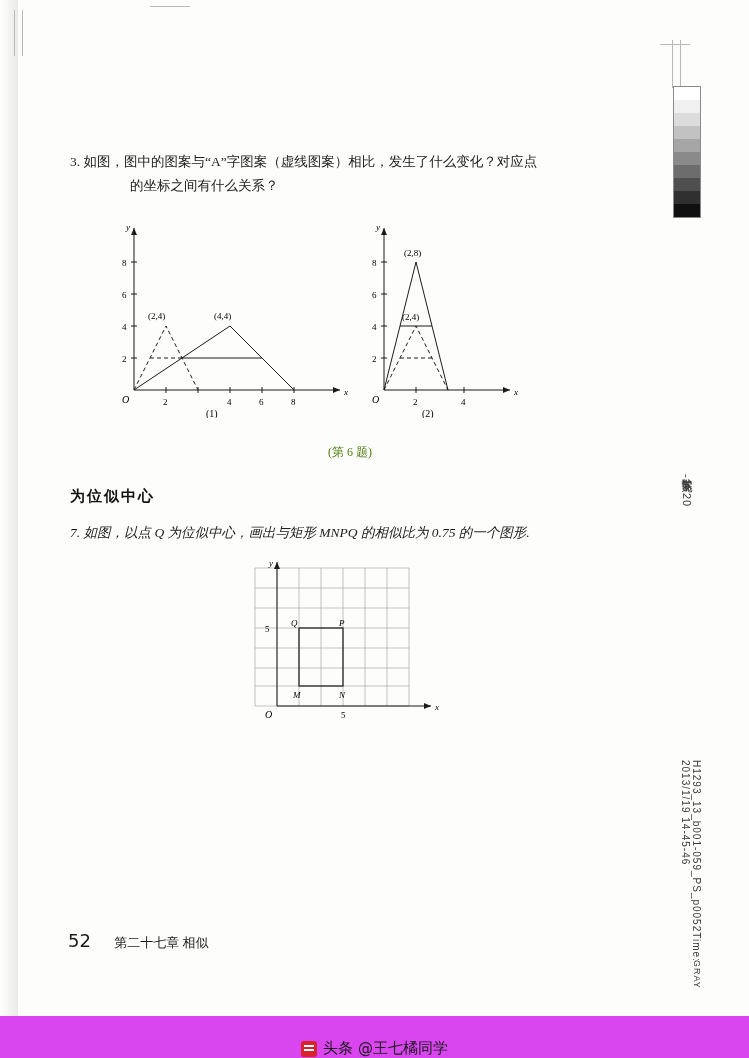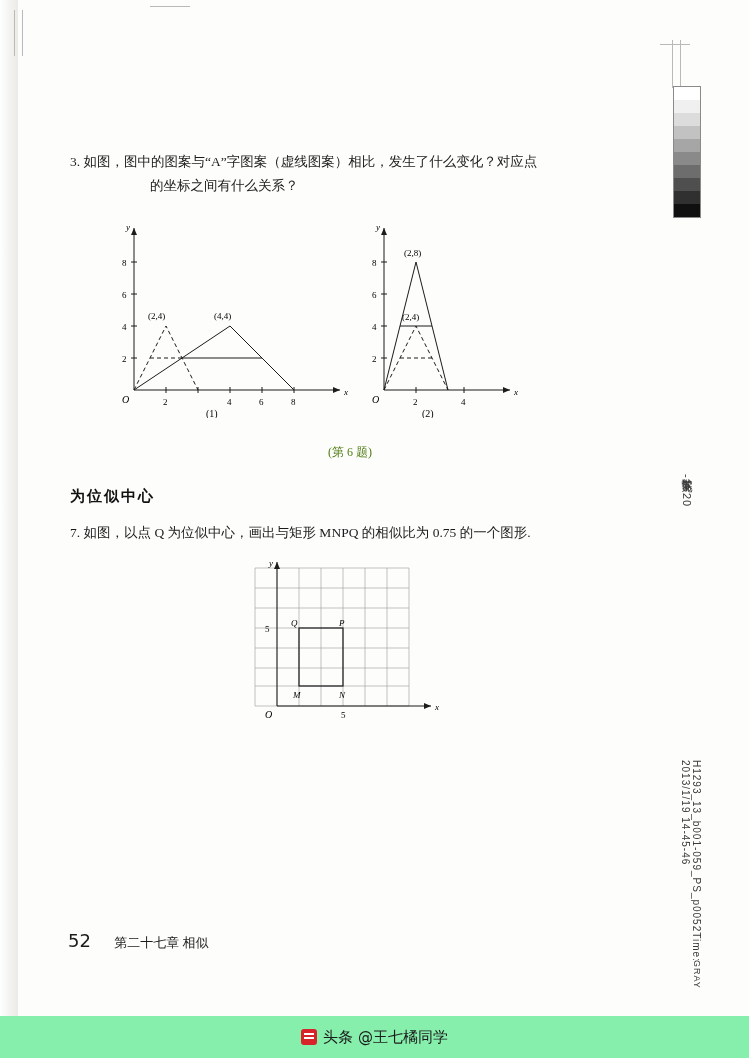--- a/index.html
+++ b/index.html
@@ -54,53 +54,53 @@
   }
 
   .content{
     position:absolute;left:70px;top:150px;width:560px;
   }
   .q-text{
     font-size:13.5px;color:#1b1b1b;line-height:24px;
     font-family:"Liberation Serif", serif;
   }
   .q-num{letter-spacing:0px;}
-  .indent{margin-left:36px;display:block;padding-left:44px;}
+  .indent{margin-left:16px;display:block;padding-left:44px;}
 
   .figs{
     position:relative;margin-top:14px;height:230px;
   }
   .caption-center{
     text-align:center;font-size:12px;color:#4d7c0f;margin-top:2px;
   }
 
   .section-title{
     margin-top:26px;
     font-size:15px;font-weight:bold;color:#111;
     font-family:"DejaVu Sans", sans-serif;
     letter-spacing:2px;
   }
 
   .q7{
-    margin-top:18px;font-size:13.5px;color:#1b1b1b;
+    margin-top:18px;font-size:13.5px;color:#1b1b1b;font-style:italic;
   }
 
   .grid-wrap{
     margin-top:16px;display:flex;justify-content:center;
   }
 
   .footer{
     position:absolute;left:68px;top:930px;
     font-size:13px;color:#1b1b1b;
   }
   .footer .pg{font-family:"DejaVu Sans", sans-serif;font-size:18px;margin-right:20px;}
 
   .bottombar{
     position:absolute;left:0;top:1016px;width:749px;height:42px;
-    background:#86efac;display:flex;align-items:center;justify-content:center;
+    background:#d946ef;display:flex;align-items:flex-end;justify-content:center;
   }
   .bottombar .tt{
     font-family:"DejaVu Sans", sans-serif;font-size:15px;color:#1b1b1b;
     display:flex;align-items:center;gap:6px;
   }
   .tt .logo{
     display:inline-block;width:16px;height:16px;border-radius:3px;
     background:#d8232a;position:relative;
   }
   .tt .logo:after{

